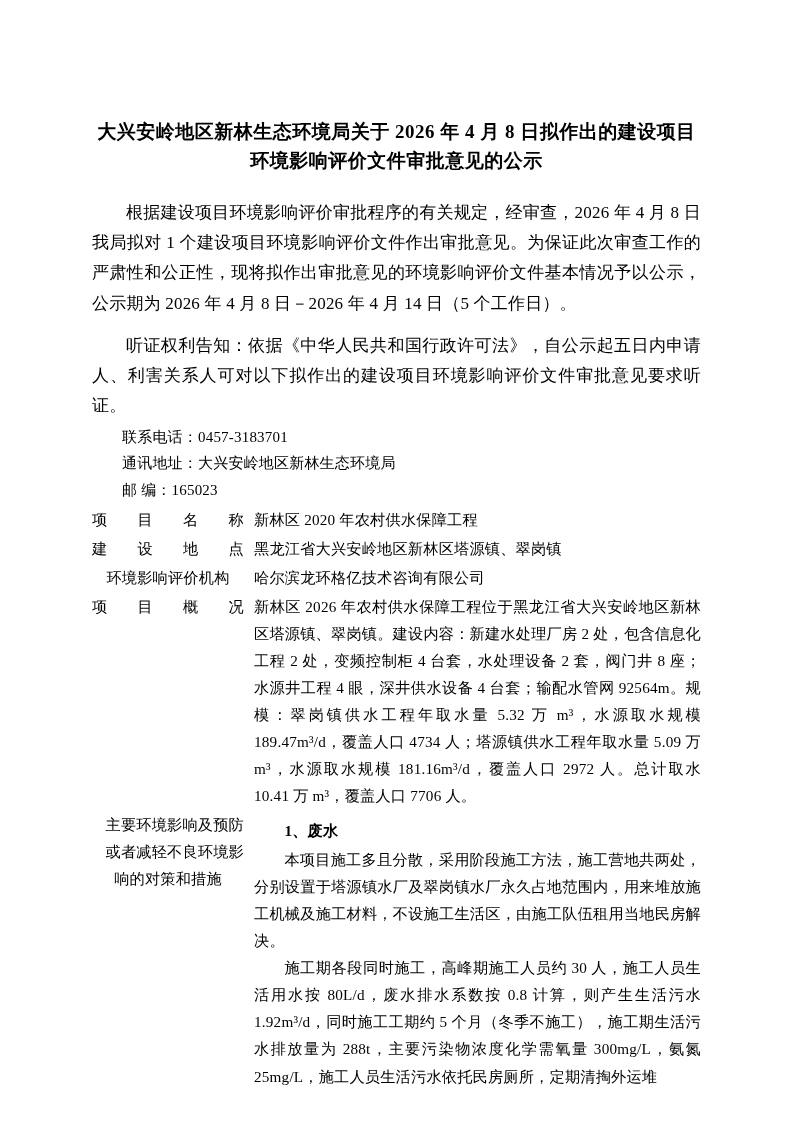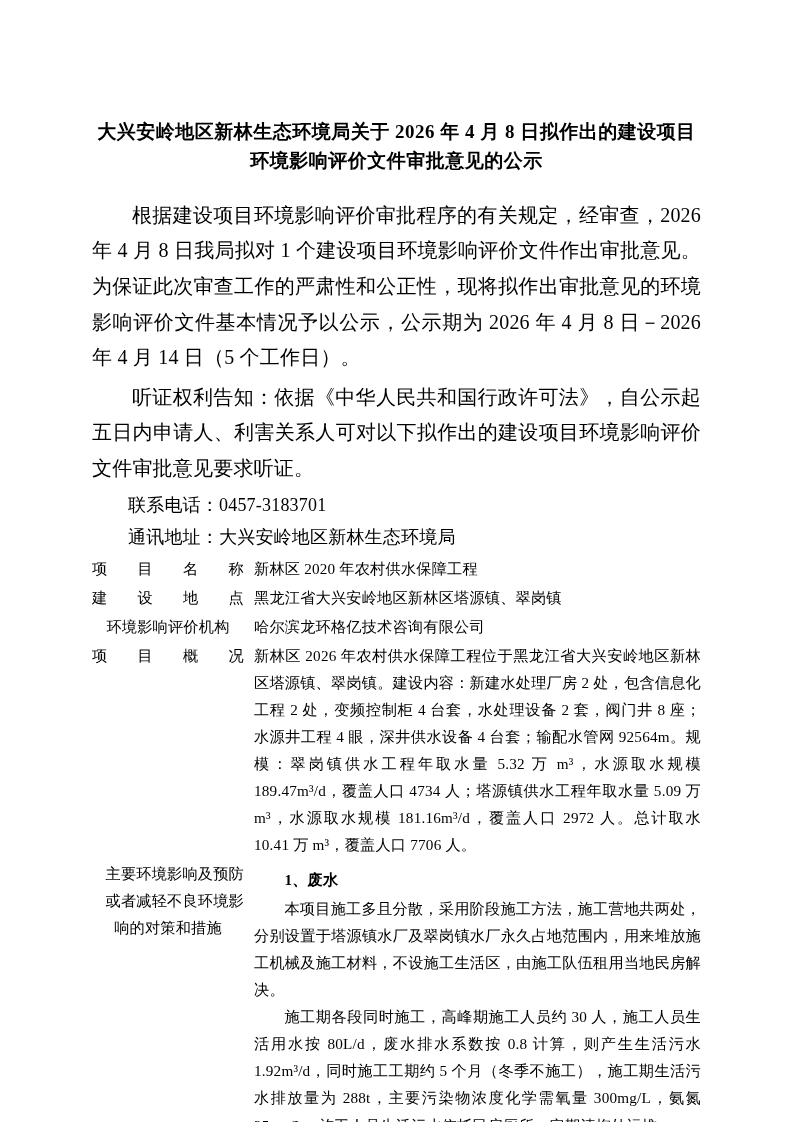--- a/index.html
+++ b/index.html
@@ -25,32 +25,32 @@
   .doc-title {
     font-size: 19px;
     font-weight: bold;
     line-height: 1.52;
     text-align: center;
     letter-spacing: 0.5px;
     margin: 0 0 22px 0;
     font-family: "Liberation Serif", "DejaVu Serif", serif;
   }
   .para {
-    font-size: 20px;
+    font-size: 17px;
     line-height: 1.78;
     text-align: justify;
     text-justify: inter-ideograph;
-    margin: 4px 0 2px 0;
+    margin: 12px 0 2px 0;
     letter-spacing: 0.2px;
   }
   .indent {
     text-indent: 2em;
   }
   .contact-line {
-    font-size: 18px;
+    font-size: 15px;
     line-height: 1.78;
     margin: 0;
     padding-left: 2em;
     letter-spacing: 0.2px;
   }
   .info-table {
     width: 100%;
     border-collapse: collapse;
     margin-top: 2px;
     font-size: 15.2px;
@@ -91,20 +91,21 @@
 
 <div class="page">
 
   <h1 class="doc-title">大兴安岭地区新林生态环境局关于 2026 年 4 月 8 日拟作出的建设项目环境影响评价文件审批意见的公示</h1>
 
   <p class="para indent">根据建设项目环境影响评价审批程序的有关规定，经审查，2026 年 4 月 8 日我局拟对 1 个建设项目环境影响评价文件作出审批意见。为保证此次审查工作的严肃性和公正性，现将拟作出审批意见的环境影响评价文件基本情况予以公示，公示期为 2026 年 4 月 8 日－2026 年 4 月 14 日（5 个工作日）。</p>
   <p class="para indent">听证权利告知：依据《中华人民共和国行政许可法》，自公示起五日内申请人、利害关系人可对以下拟作出的建设项目环境影响评价文件审批意见要求听证。</p>
 
   <p class="contact-line">联系电话：0457-3183701</p>
   <p class="contact-line">通讯地址：大兴安岭地区新林生态环境局</p>
+  <p class="contact-line">邮  编：165023</p>
 
   <table class="info-table">
     <tbody>
       <tr>
         <td class="label">项目名称</td>
         <td class="value">新林区 2020 年农村供水保障工程</td>
       </tr>
       <tr>
         <td class="label">建设地点</td>
         <td class="value">黑龙江省大兴安岭地区新林区塔源镇、翠岗镇</td>

